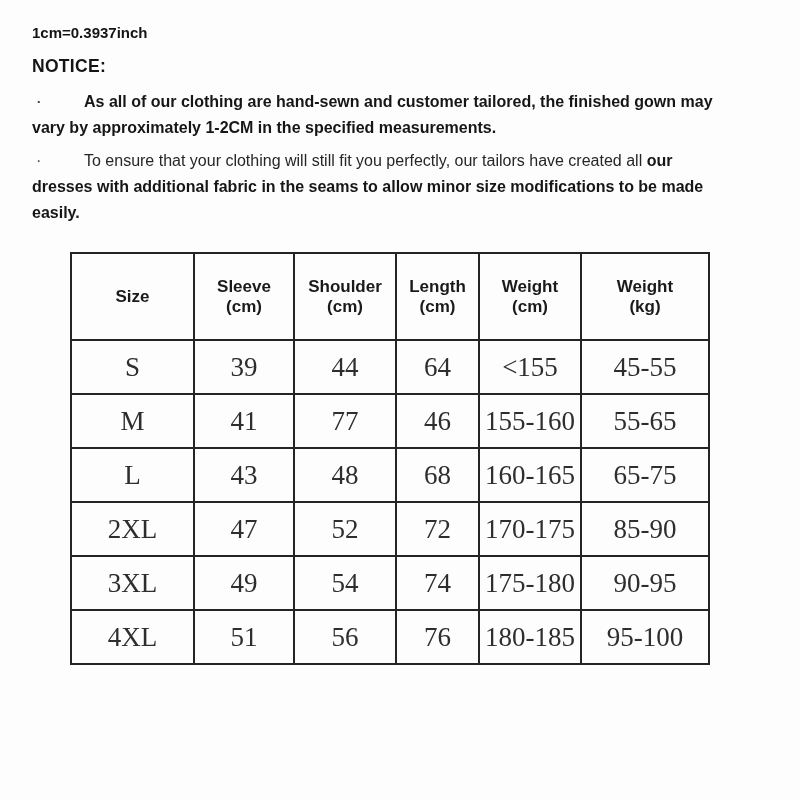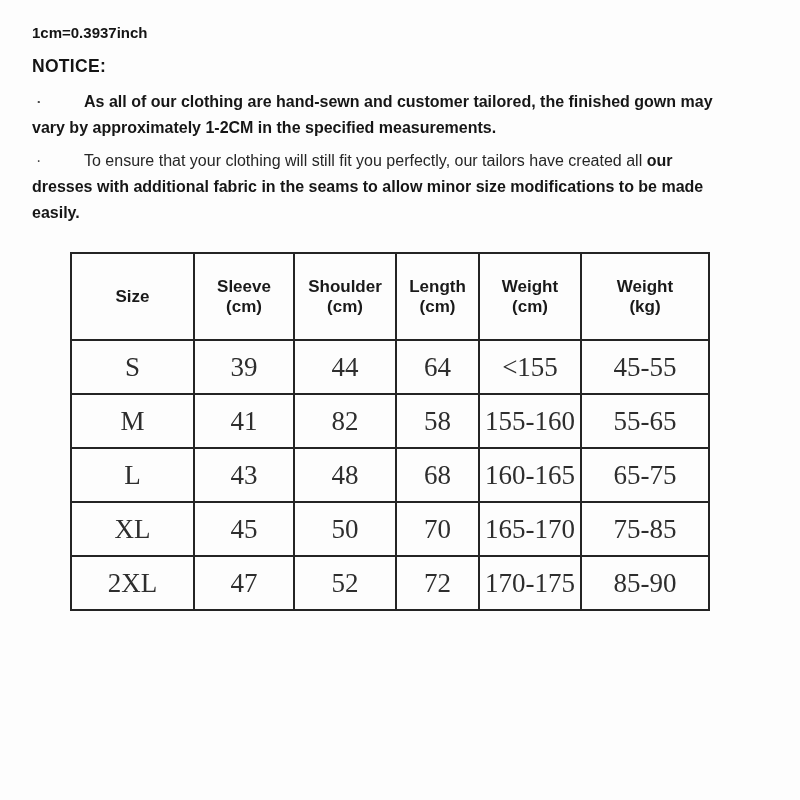--- a/index.html
+++ b/index.html
@@ -146,45 +146,53 @@
           <td>S</td>
           <td>39</td>
           <td>44</td>
           <td>64</td>
           <td>&lt;155</td>
           <td>45-55</td>
         </tr>
         <tr>
           <td>M</td>
           <td>41</td>
-          <td>82</td>
-          <td>58</td>
+          <td>77</td>
+          <td>46</td>
           <td>155-160</td>
           <td>55-65</td>
         </tr>
         <tr>
           <td>L</td>
           <td>43</td>
           <td>48</td>
           <td>68</td>
           <td>160-165</td>
           <td>65-75</td>
         </tr>
         <tr>
-          <td>XL</td>
-          <td>45</td>
-          <td>50</td>
-          <td>70</td>
-          <td>165-170</td>
-          <td>75-85</td>
-        </tr>
-        <tr>
           <td>2XL</td>
           <td>47</td>
           <td>52</td>
           <td>72</td>
           <td>170-175</td>
           <td>85-90</td>
         </tr>
+        <tr>
+          <td>3XL</td>
+          <td>49</td>
+          <td>54</td>
+          <td>74</td>
+          <td>175-180</td>
+          <td>90-95</td>
+        </tr>
+        <tr>
+          <td>4XL</td>
+          <td>51</td>
+          <td>56</td>
+          <td>76</td>
+          <td>180-185</td>
+          <td>95-100</td>
+        </tr>
       </tbody>
   </table>
 
 </div>
 
 </body></html>

